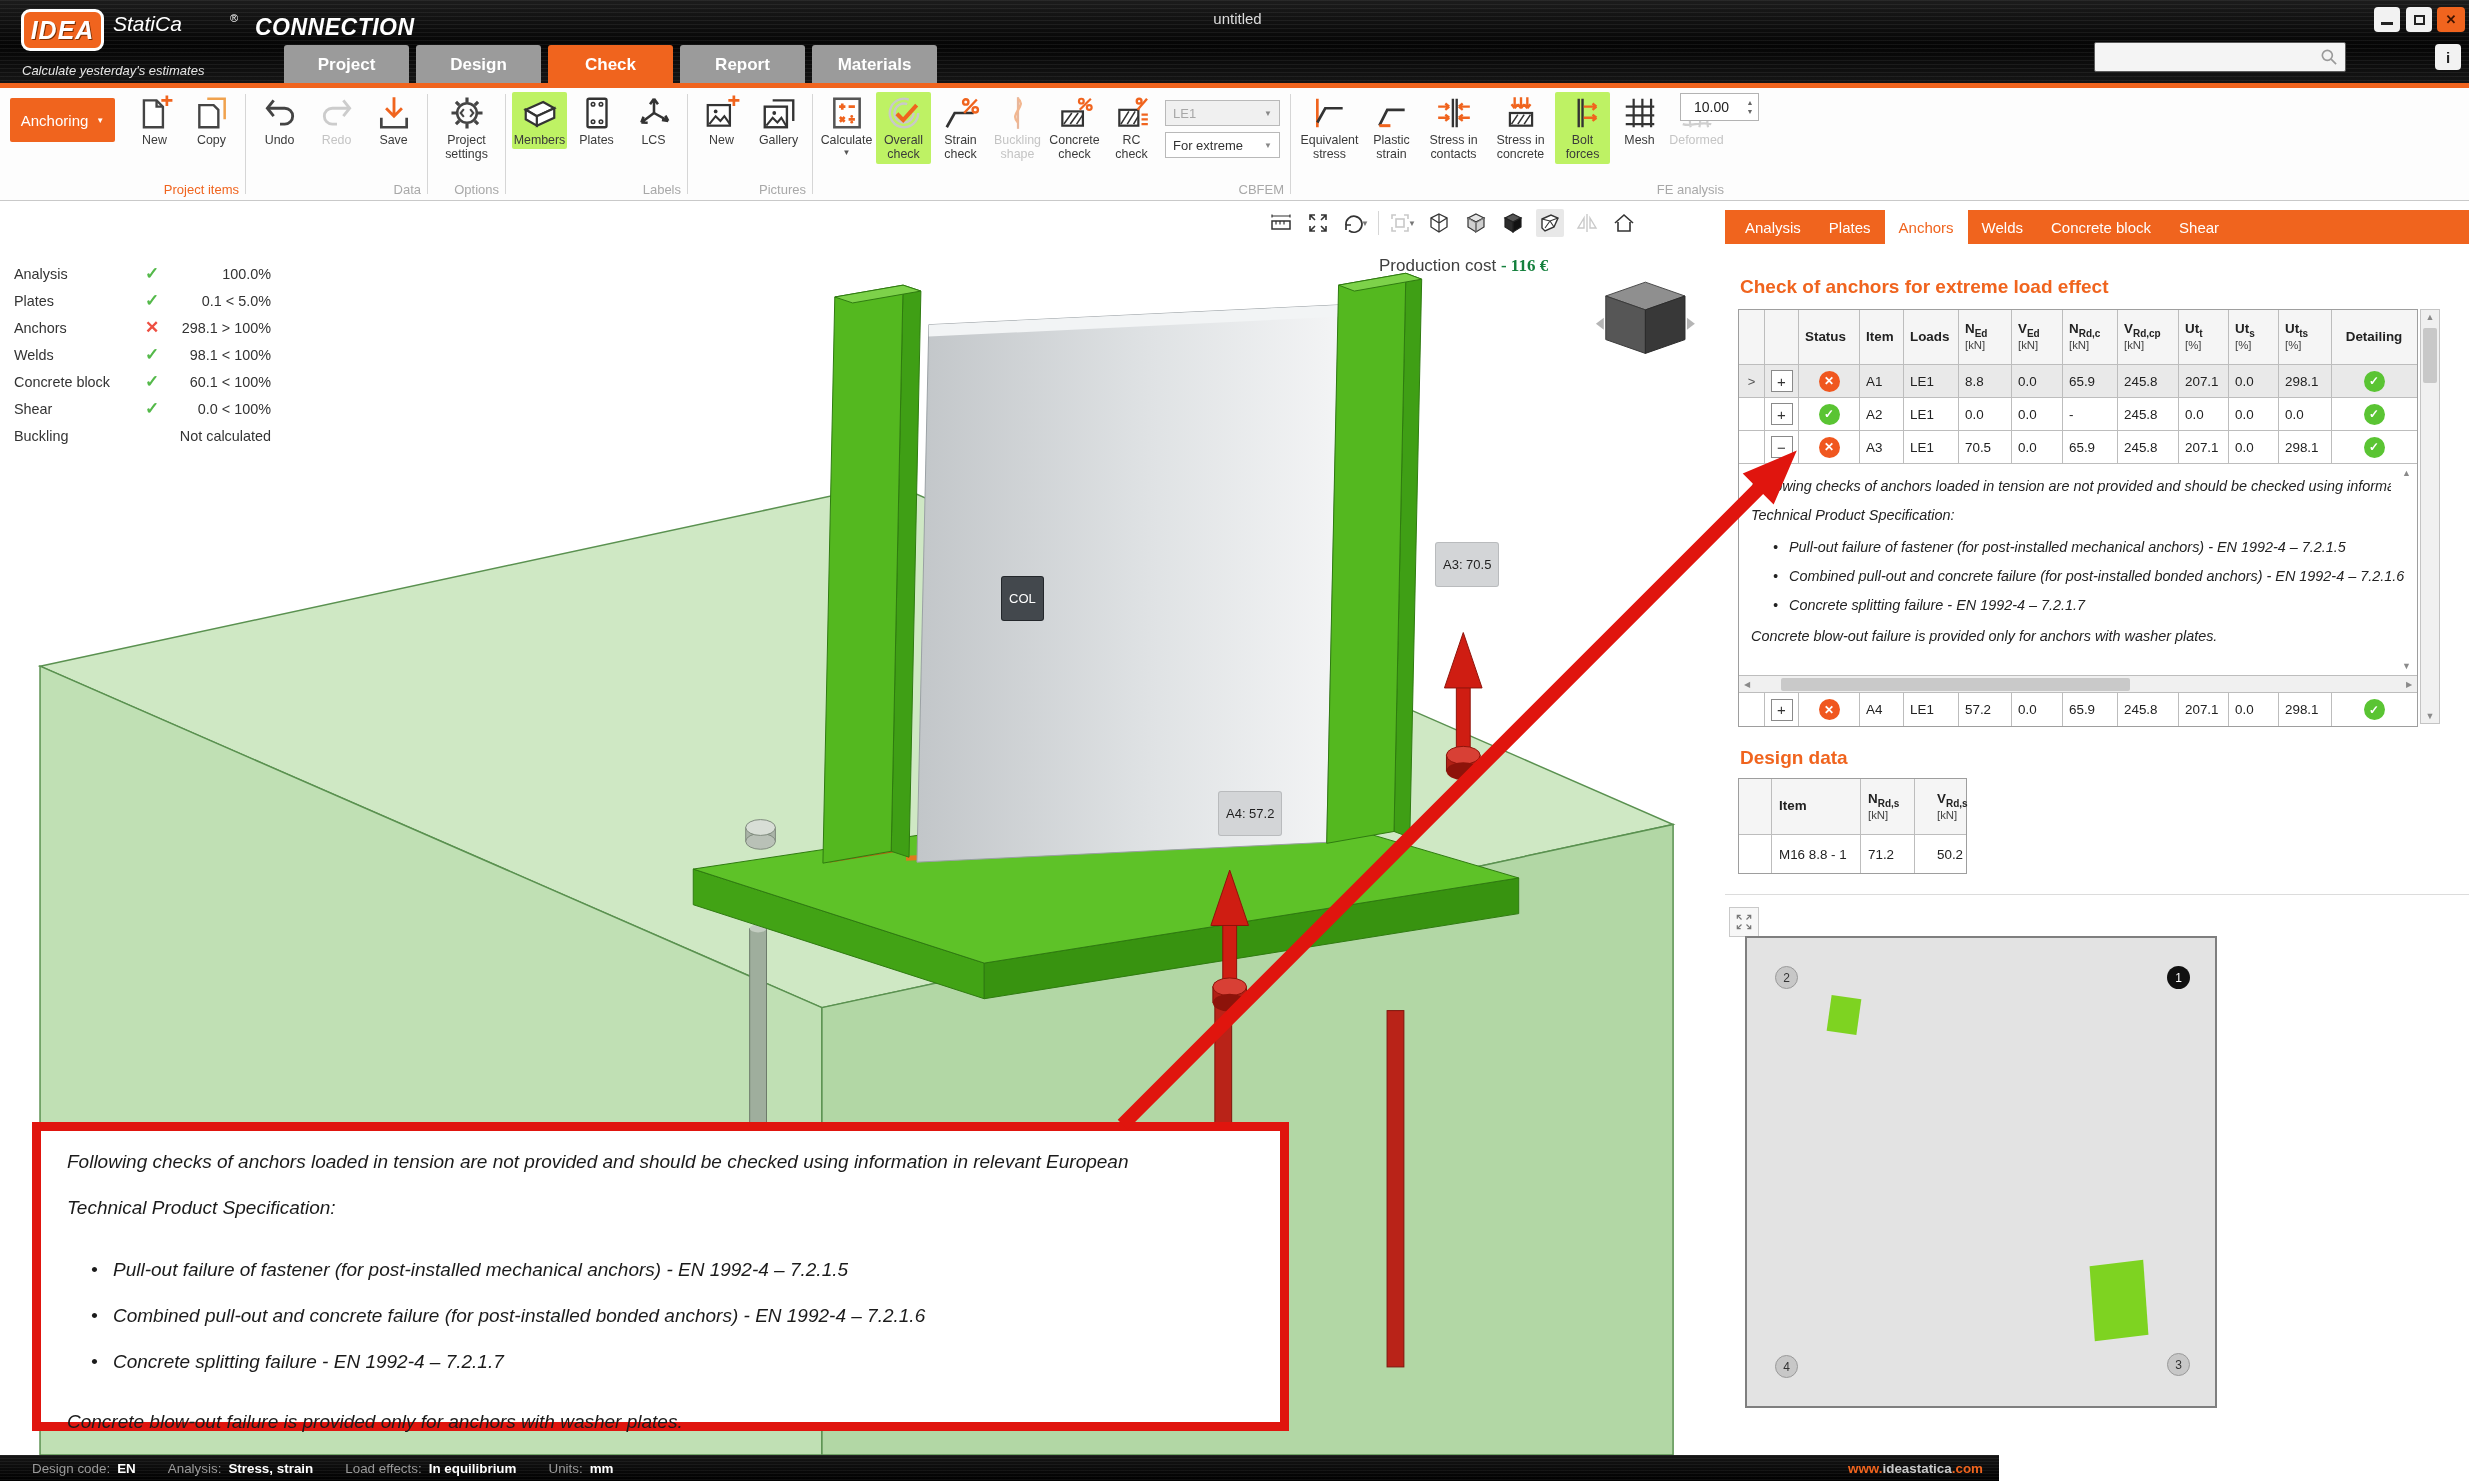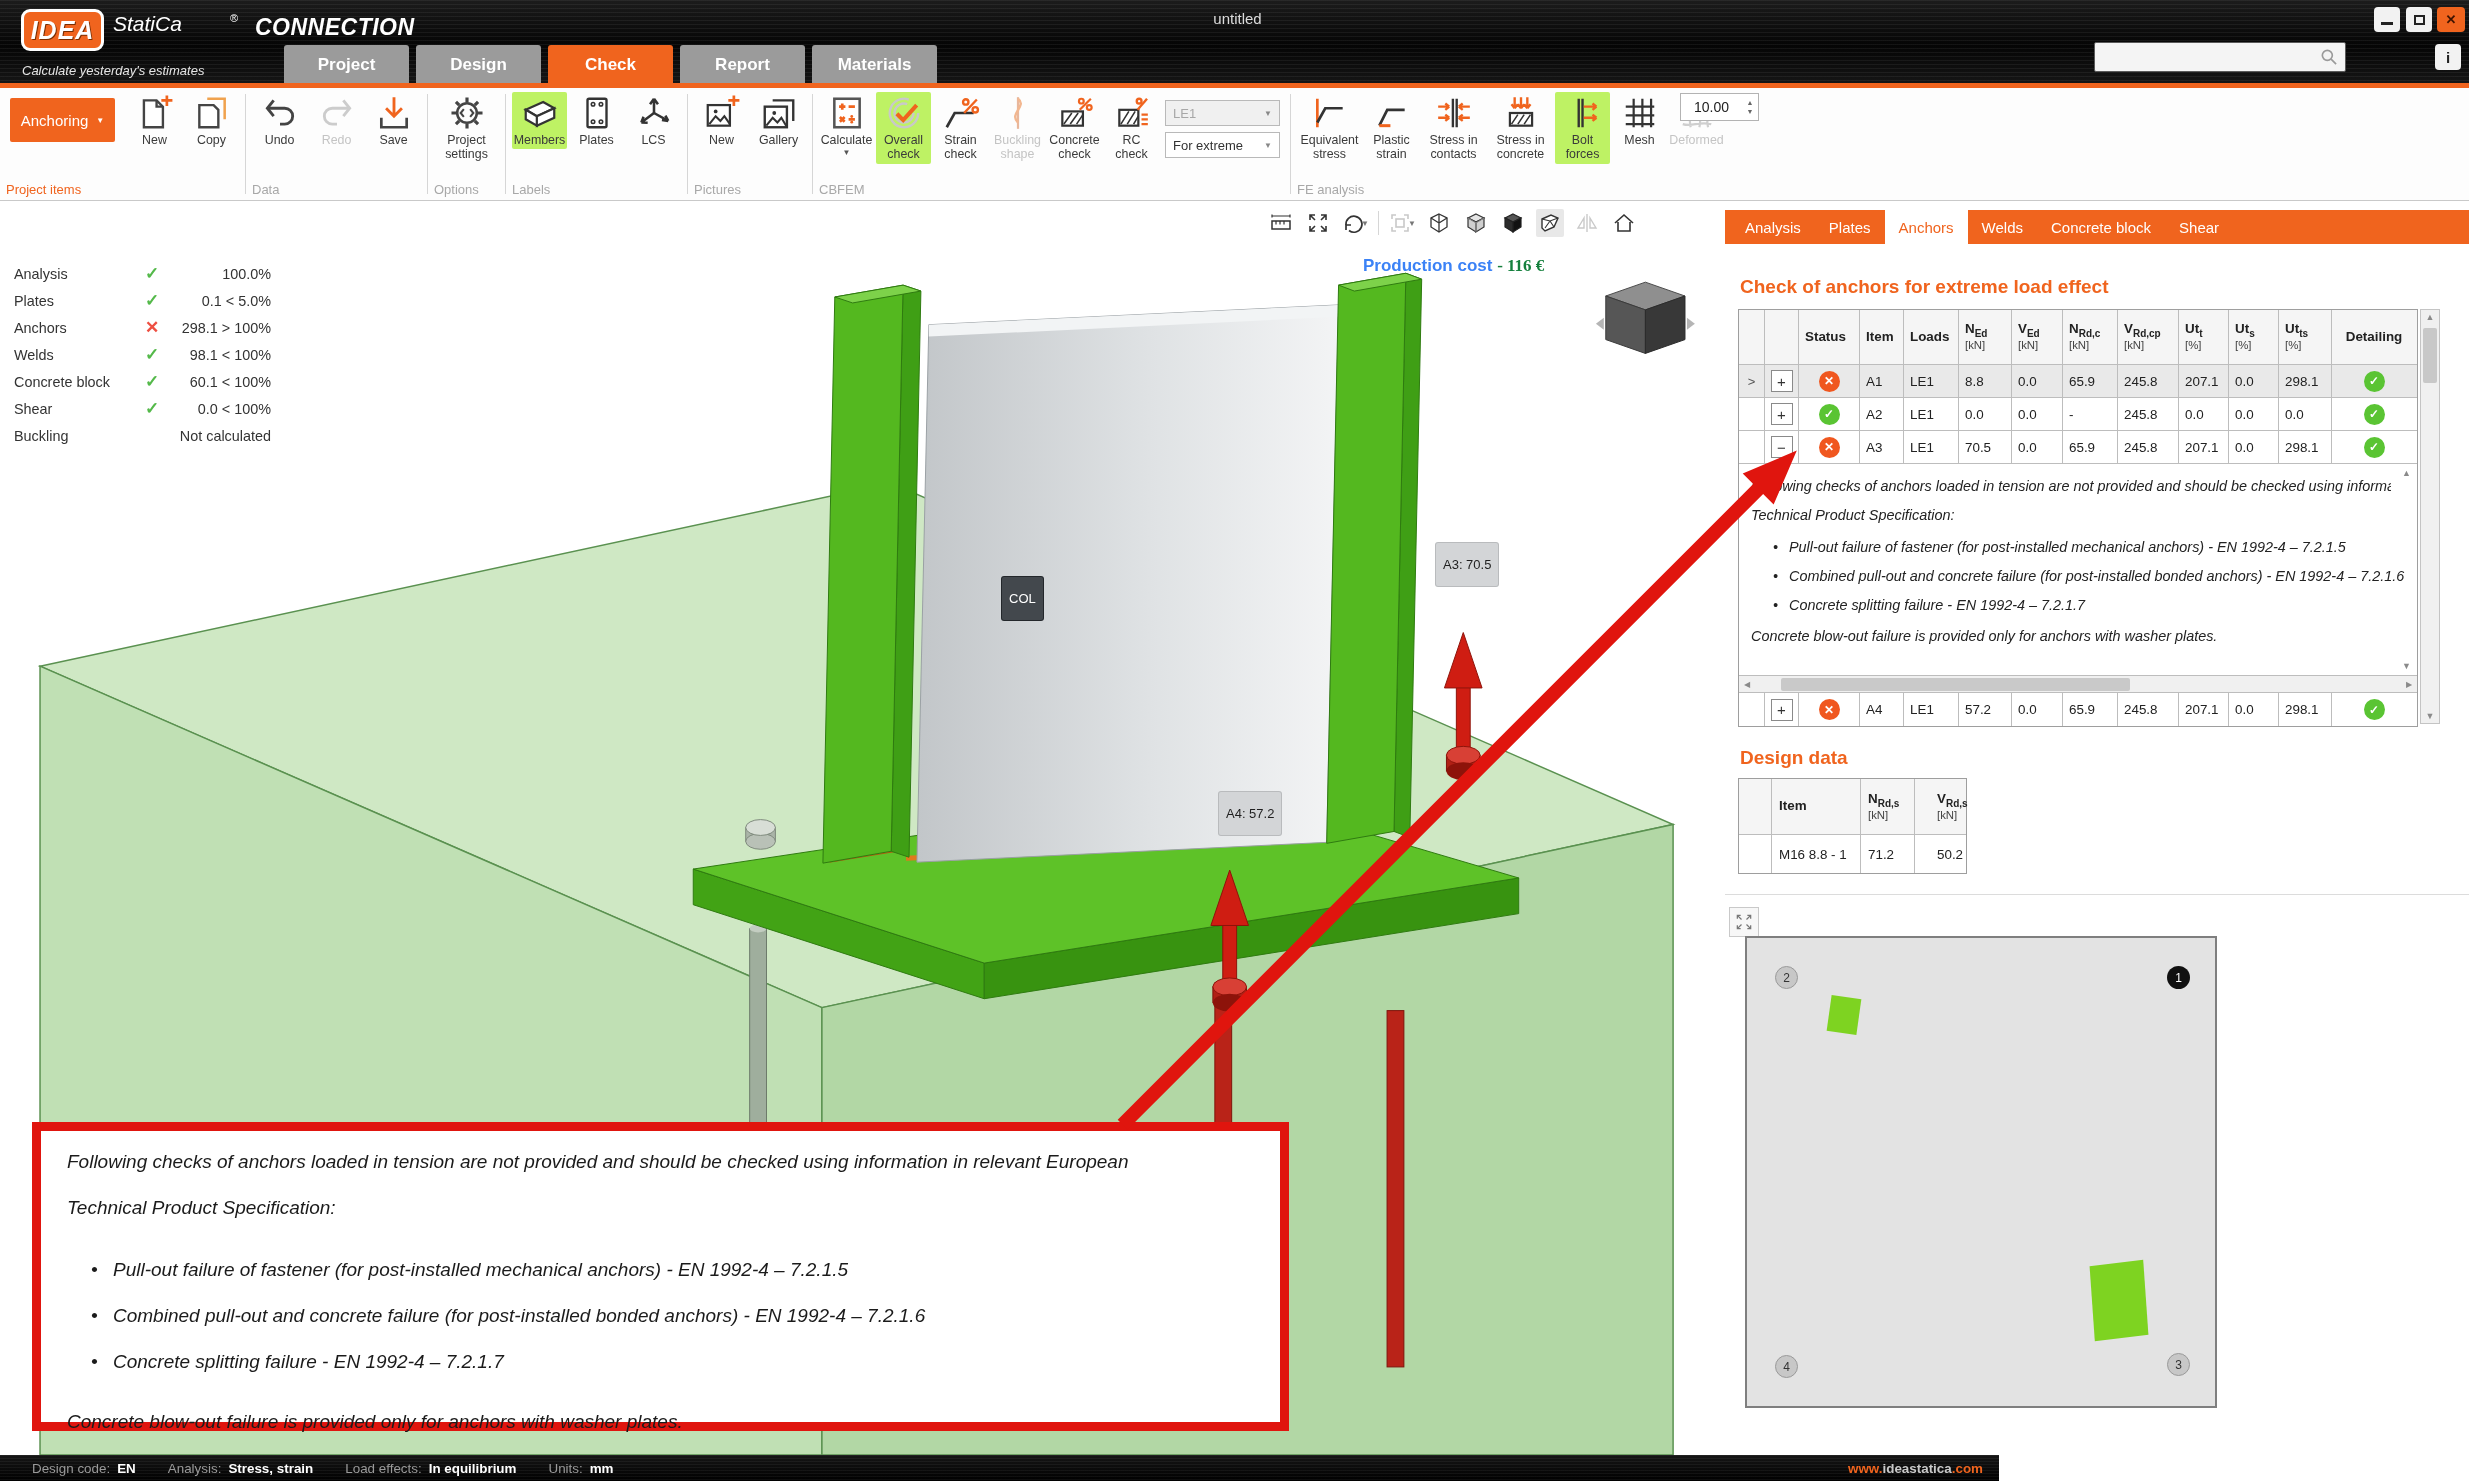--- a/index.html
+++ b/index.html
@@ -40,21 +40,21 @@
     border:1px solid #5a5a5a; border-radius:2px; display:flex; align-items:center; }
   .search-box input { flex:1; border:none; background:transparent; outline:none; font-size:14px; padding:0 8px; }
   .info-btn { position:absolute; left:2435px; top:44px; width:26px; height:26px; background:#f2f2f2; border-radius:4px;
     display:flex; align-items:center; justify-content:center; font-weight:bold; font-size:15px; color:#222; cursor:pointer; }
 
   
   .ribbon { position:absolute; left:0; top:88px; width:2469px; height:113px; background:#fdfdfd;
     border-bottom:1px solid #c9c9c9; display:flex; align-items:stretch; }
   .rgroup { position:relative; display:flex; flex-direction:column; padding:4px 6px 0 6px; }
   .ritems { display:flex; align-items:flex-start; gap:2px; flex:1; }
-  .rlabel { text-align:left; font-size:13px; color:#a8a8a8; padding-bottom:3px; }
+  .rlabel { text-align:right; font-size:13px; color:#a8a8a8; padding-bottom:3px; }
   .rlabel.orange { color:#f0641e; }
   .rsep { width:1px; background:#d6d6d6; margin:6px 0; }
   .rbtn { width:55px; display:flex; flex-direction:column; align-items:center; border-radius:2px; padding:2px 1px; cursor:pointer; }
   .rbtn.wide { width:65px; }
   .rbtn.sel { background:#bef264; }
   .rbtn .ric { width:38px; height:38px; }
   .rbtn .rtx { font-size:12.4px; color:#3a3a3a; text-align:center; line-height:1.15; margin-top:1px; }
   .rbtn.dis .rtx { color:#c4c4c4; }
   .rbtn.dis .ric { opacity:.35; }
   .anchor-btn { width:105px; height:44px; background:#f0641e; border-radius:2px; color:#fff; font-size:15px;
@@ -75,21 +75,21 @@
   
   .viewport { position:absolute; left:0; top:201px; width:1725px; height:1254px; background:#fff; overflow:hidden; }
   .scene { position:absolute; left:0; top:0; }
   .vp-toolbar { position:absolute; left:1267px; top:8px; display:flex; align-items:center; gap:9px; }
   .vtool { width:28px; height:28px; display:flex; align-items:center; justify-content:center; border-radius:2px; cursor:pointer; }
   .vtool.sel { background:#e8e8e8; }
   .vtool svg { width:24px; height:24px; }
   .vtool .dd { font-size:8px; color:#777; margin-left:-4px; }
   .vsep { width:1px; height:24px; background:#d6d6d6; }
   .prod-cost { position:absolute; left:1363px; top:55px; font-size:17px; }
-  .prod-cost .pcl { color:#3b82f6; font-weight:bold; }
+  .prod-cost .pcl { color:#404040; font-weight:normal;margin-left:16px; }
   .prod-cost .pcv { color:#15803d; font-weight:bold;font-family:Liberation Serif, serif; }
 
   .proj-panel { position:absolute; left:14px; top:59px; width:257px; font-size:14.4px; color:#333; }
   .pi-row { display:flex; align-items:center; height:27px; }
   .pi-label { width:121px; }
   .pi-icon { width:34px; text-align:center; font-weight:bold; font-size:17px; }
   .pi-icon.ok { color:#54b94a; } .pi-icon.fail { color:#ee4f42; }
   .pi-value { flex:1; text-align:right; }
 
   .chip { position:absolute; font-size:13px; padding:14px 7px; border-radius:2px; white-space:nowrap; }

